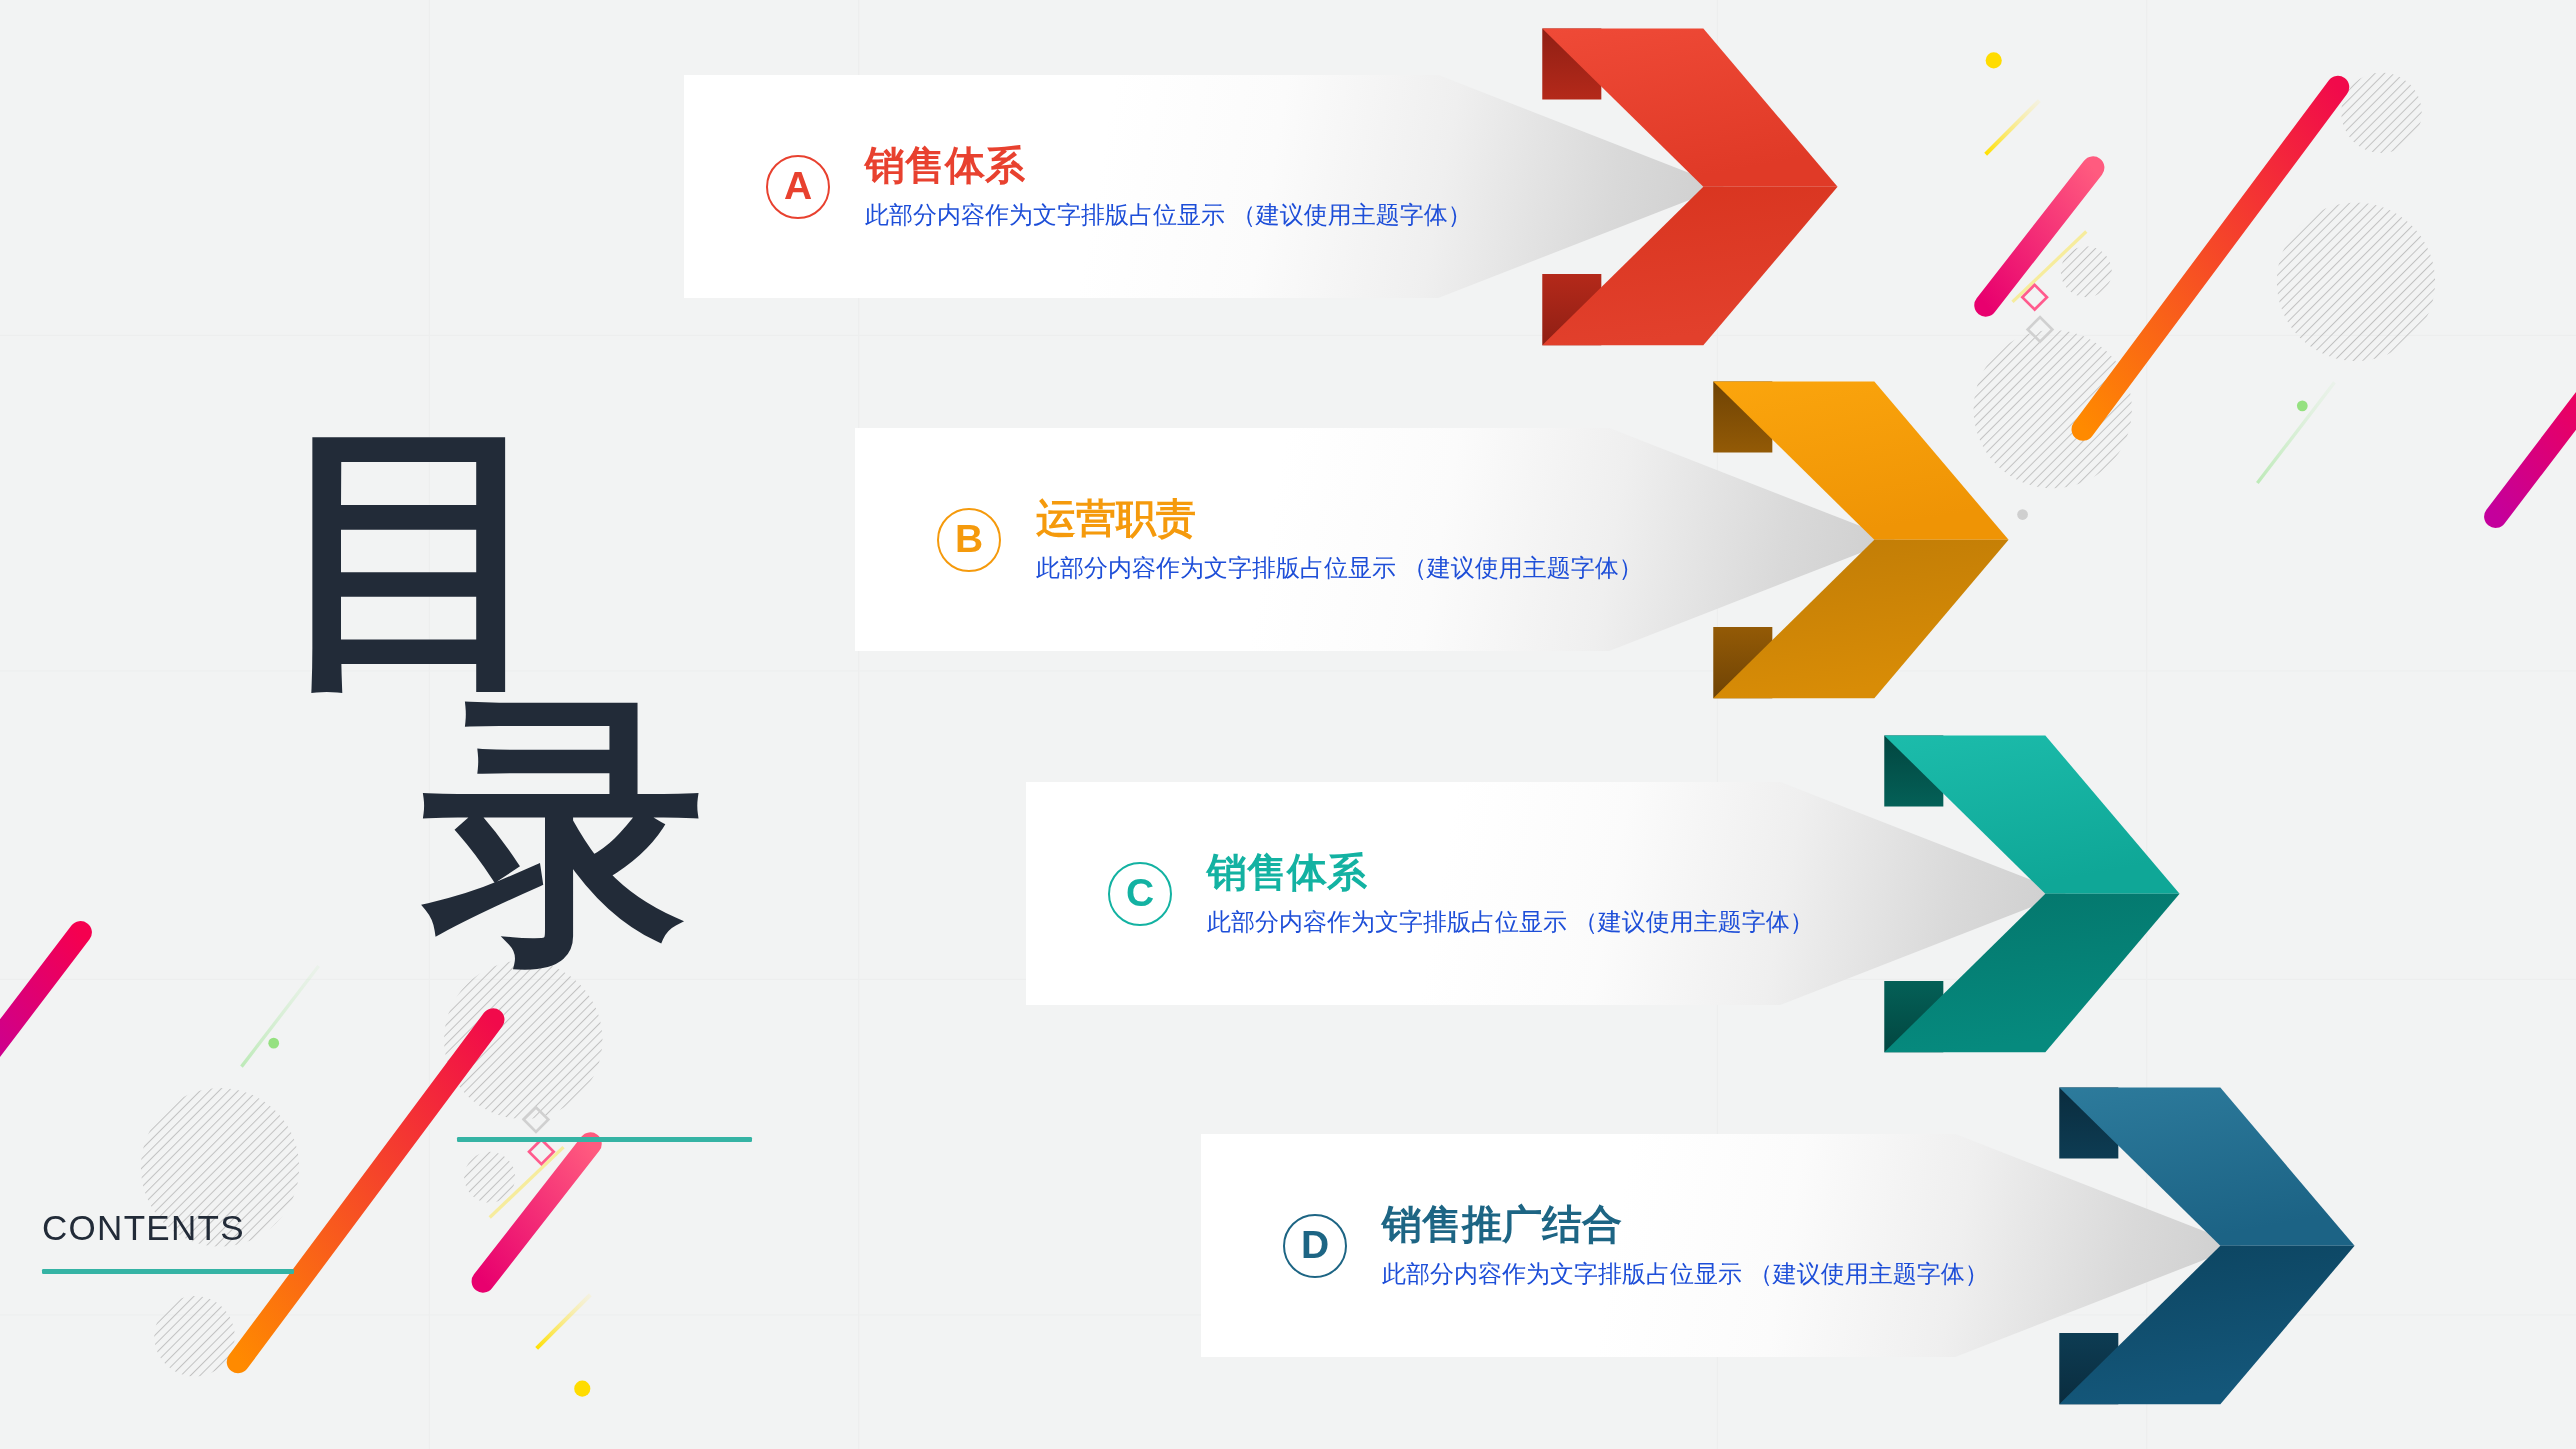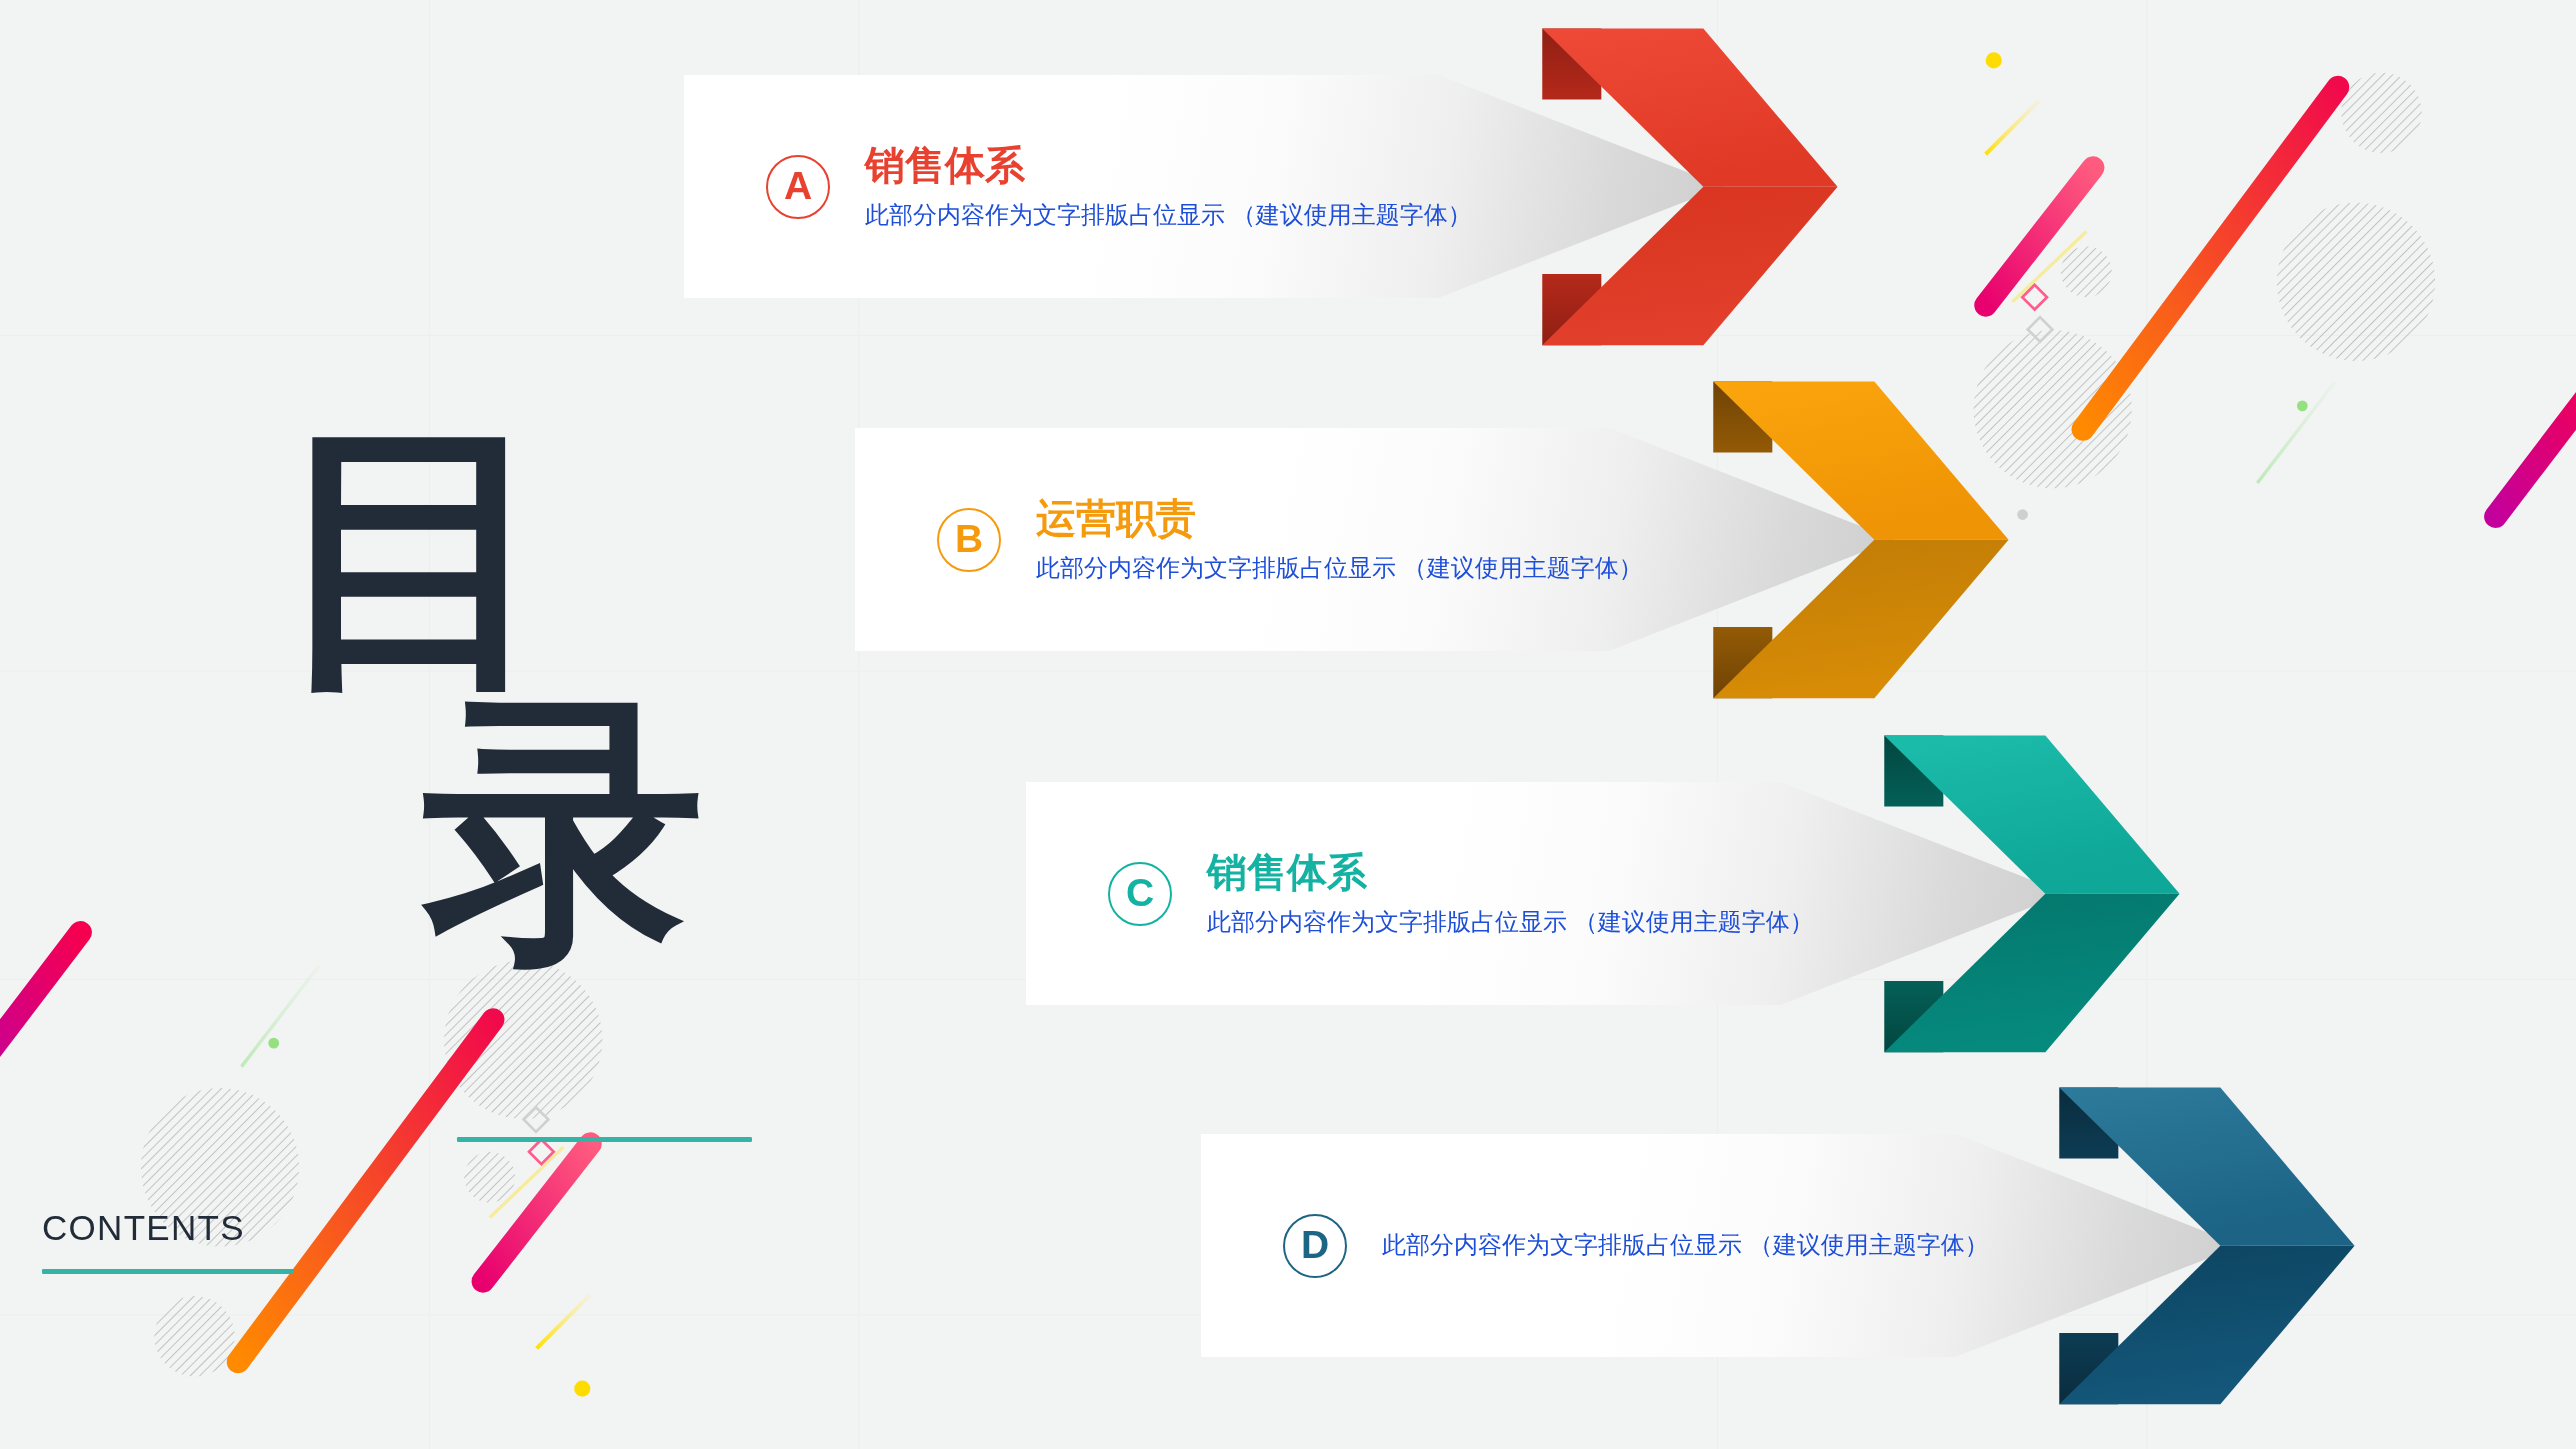--- a/index.html
+++ b/index.html
@@ -357,19 +357,20 @@
         <path d="M60 392 L148 392 L148 498 L60 498 Z" fill="url(#d-foldB)"></path>
         <path d="M60 26 L300 26 L500 262 L300 262 Z" fill="url(#d-top)"></path>
         <path d="M300 262 L500 262 L300 498 L60 498 Z" fill="url(#d-bot)"></path>
       </svg>
     </div>
     <div class="card-body">
       <div class="badge" style="color:#1d6584">
         <span class="badge-letter">D</span>
       </div>
       <div class="texts">
+        <div class="row-title" style="color:#1d6584">销售推广结合</div>
         <div class="row-desc">此部分内容作为文字排版占位显示 （建议使用主题字体）</div>
       </div>
     </div>
   </div>
 
 </div>
 
 
 </body></html>

